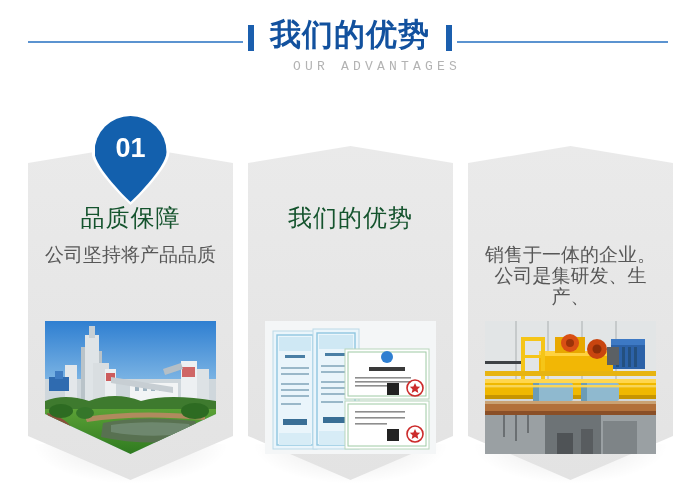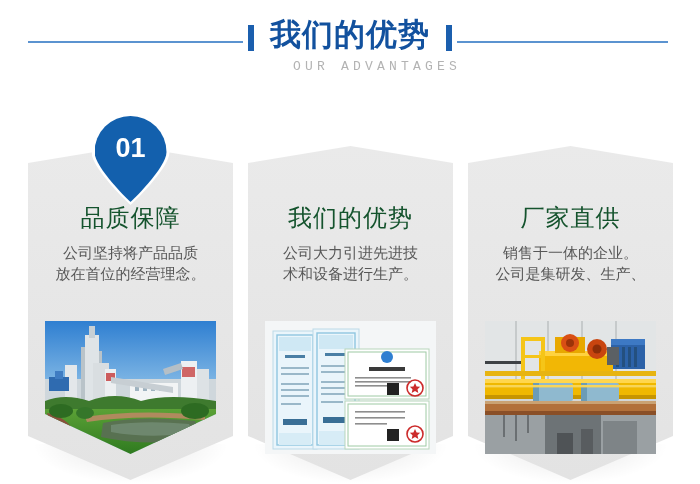--- a/index.html
+++ b/index.html
@@ -85,23 +85,23 @@
   .card-title{
     position:absolute;left:0;top:57px;width:205px;
     text-align:center;
     font-size:24px;line-height:30px;font-weight:normal;
     color:#14532d;letter-spacing:1px;
     font-family:"DejaVu Sans","Liberation Sans",sans-serif;
   }
   .card-desc{
     position:absolute;left:9px;top:98px;width:187px;
     text-align:center;
-    font-size:15px;line-height:21px;
+    font-size:19px;line-height:21px;
     color:#575757;
-    font-family:Liberation Mono, monospace;
+    font-family:Liberation Serif, serif;
   }
 
   .card-photo{
     position:absolute;left:17px;top:175px;width:171px;height:133px;
     overflow:hidden;
     background:#cfd6dc;
   }
   .card-photo.pointed{
     -webkit-clip-path:polygon(0% 0%, 100% 0%, 100% 70%, 50% 100%, 0% 70%);
     clip-path:polygon(0% 0%, 100% 0%, 100% 70%, 50% 100%, 0% 70%);
@@ -135,21 +135,20 @@
 
     <div class="badge">
       <div class="badge-ring"></div>
       <div class="badge-shape"></div>
       <div class="badge-num">01</div>
     </div>
 
     <div class="card-title">品质保障</div>
     <div class="card-desc">
       <div>公司坚持将产品品质</div>
-      <div>放在首位的经营理念。</div>
     </div>
 
     <div class="card-photo pointed">
       <svg viewBox="0 0 171 133" preserveAspectRatio="none" aria-hidden="true">
         <defs>
           <linearGradient id="sky1" x1="0" y1="0" x2="0" y2="1">
             <stop offset="0%" stop-color="#2f7fd1"></stop>
             <stop offset="55%" stop-color="#8dc0e8"></stop>
             <stop offset="100%" stop-color="#d6e7f4"></stop>
           </linearGradient>
@@ -202,24 +201,20 @@
       </svg>
     </div>
   </div>
 
   <div class="card c2">
     <div class="card-shadow"></div>
     <div class="card-bg"></div>
 
 
     <div class="card-title">我们的优势</div>
-    <div class="card-desc">
-      <div>公司大力引进先进技</div>
-      <div>术和设备进行生产。</div>
-    </div>
 
     <div class="card-photo">
       <svg viewBox="0 0 171 133" preserveAspectRatio="none" aria-hidden="true">
         <rect x="0" y="0" width="171" height="133" fill="#f4f6f7"></rect>
 
         <g>
           <rect x="8" y="10" width="44" height="118" fill="#eaf5fb" stroke="#bcd9e8" stroke-width="1"></rect>
           <rect x="12" y="14" width="36" height="110" fill="none" stroke="#8fc6e0" stroke-width="1.4"></rect>
           <rect x="14" y="16" width="32" height="14" fill="#cfe8f4"></rect>
           <rect x="20" y="34" width="20" height="3" fill="#4a7fa5"></rect>
@@ -273,21 +268,20 @@
         </g>
       </svg>
     </div>
   </div>
 
   <div class="card c3">
     <div class="card-shadow"></div>
     <div class="card-bg"></div>
 
 
-    <div class="card-title">厂家直供</div>
     <div class="card-desc">
       <div>销售于一体的企业。</div>
       <div>公司是集研发、生产、</div>
     </div>
 
     <div class="card-photo">
       <svg viewBox="0 0 171 133" preserveAspectRatio="none" aria-hidden="true">
         <rect x="0" y="0" width="171" height="133" fill="#d3d6d8"></rect>
 
         <rect x="0" y="0" width="171" height="60" fill="#e2e5e6"></rect>

